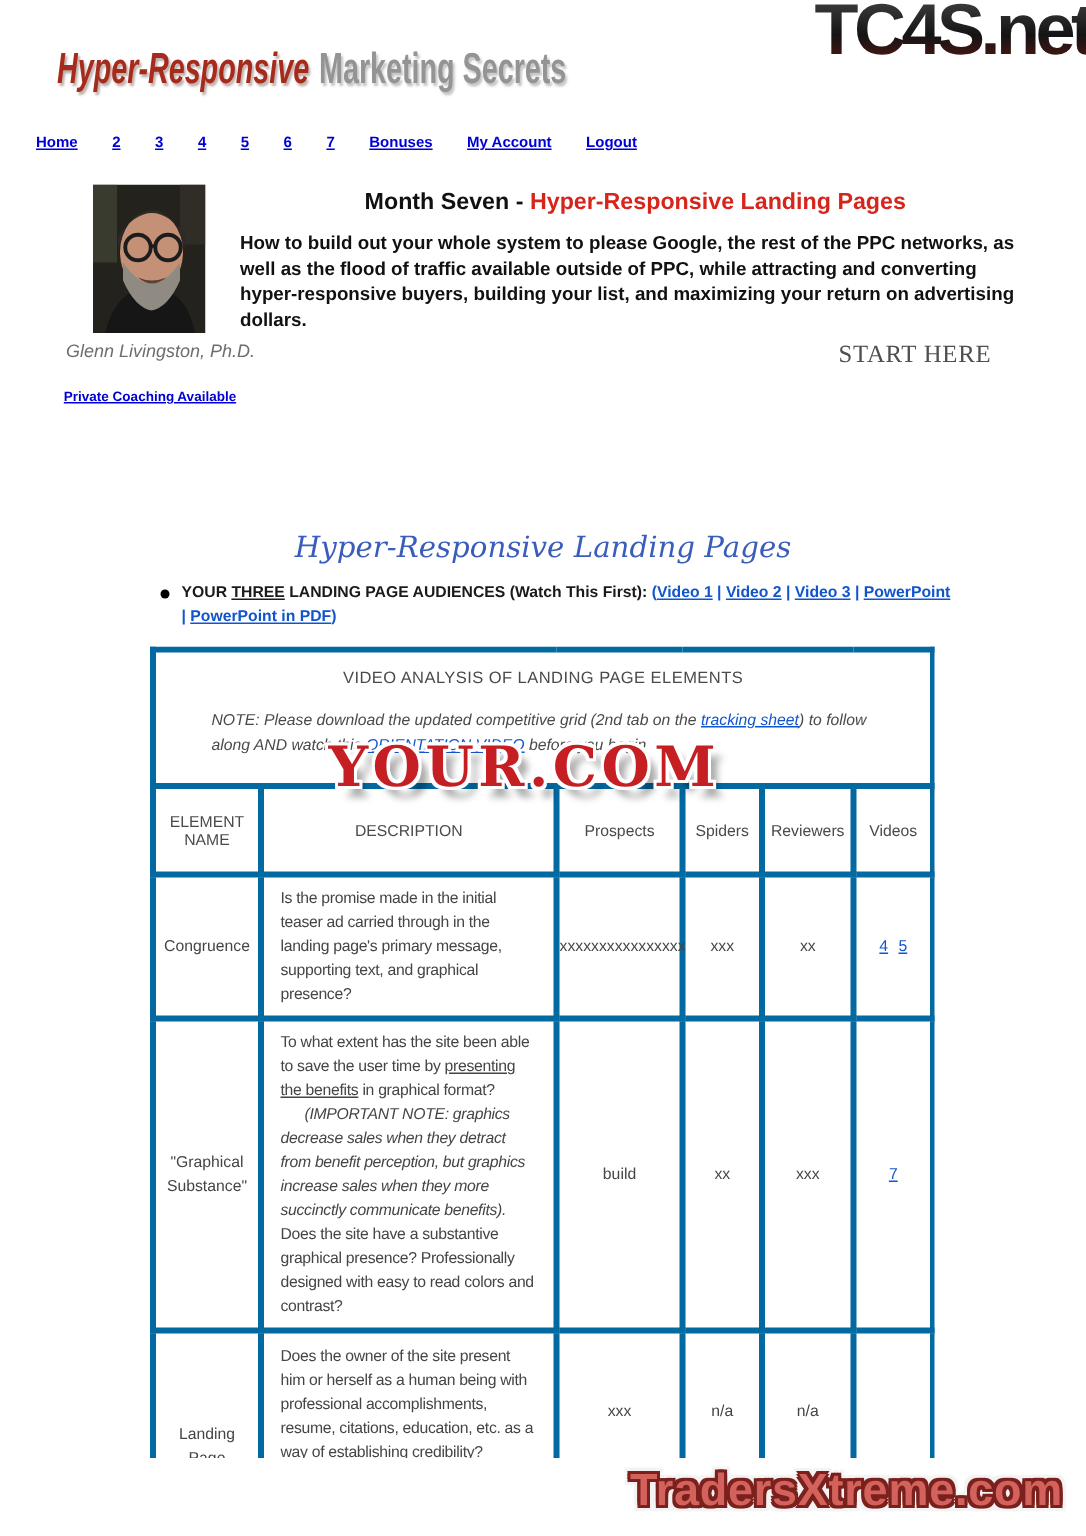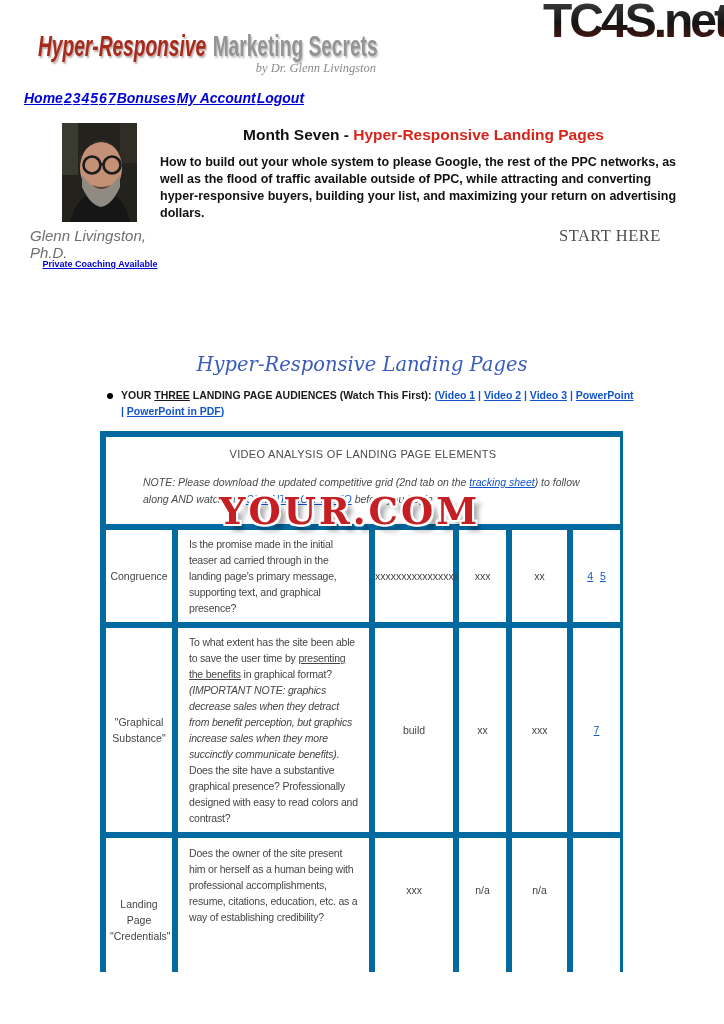--- a/index.html
+++ b/index.html
@@ -12,27 +12,27 @@
              transform:scaleX(0.66);transform-origin:left top;}
   .logo-red{color:#a72b1d;font-style:italic;text-shadow:2px 2px 2px rgba(60,20,10,0.35);}
   .logo-gray{color:#949494;margin-left:10px;text-shadow:2px 2px 2px rgba(80,80,80,0.35);}
   .logo-byline{position:absolute;left:0;top:31px;width:338px;text-align:right;
                font-family:"Liberation Serif",serif;font-style:italic;font-size:12.5px;color:#8a8a8a;}
   .site-logo{position:absolute;right:-3px;top:-7px;font-size:48px;font-weight:bold;letter-spacing:-3px;
              background:linear-gradient(180deg,#4a4a4a 0%,#141414 55%,#641811 100%);
              -webkit-background-clip:text;background-clip:text;color:transparent;white-space:nowrap;}
 
   
-  .nav{position:absolute;left:24px;top:90px;font-size:14px;font-weight:bold;display:flex;gap:1px;font-style:italic;}
+  .nav{position:absolute;left:24px;top:90px;font-size:10px;font-weight:bold;display:flex;gap:23px;}
   .nav a{color:#0000d6;text-decoration:underline;cursor:pointer;}
 
   
   .photo{position:absolute;left:62px;top:123px;width:75px;height:99px;}
-  .photo-caption{position:absolute;left:30px;top:227px;width:140px;text-align:left;
-                 font-style:italic;font-size:15px;color:#6e6e6e;}
+  .photo-caption{position:absolute;left:30px;top:227px;width:140px;text-align:right;
+                 font-style:italic;font-size:12px;color:#6e6e6e;}
   .coach-link{position:absolute;left:30px;top:242px;width:140px;text-align:center;
               font-size:9px;font-weight:bold;margin-top:17px;}
   .coach-link a{color:#0000d6;text-decoration:underline;cursor:pointer;}
 
   
   .intro{position:absolute;left:160px;top:126px;width:527px;}
   .intro-title{text-align:center;font-size:15.5px;font-weight:bold;color:#111;}
   .intro-title .red{color:#d7251c;}
   .intro-para{margin-top:10px;font-size:12.5px;font-weight:bold;color:#111;line-height:1.36;}
   .start-here{position:absolute;left:559px;top:226px;font-family:"Liberation Serif",serif;
@@ -40,28 +40,28 @@
 
   
   .section-heading{position:absolute;left:0;top:353px;width:724px;text-align:center;
                    font-family:"DejaVu Serif",serif;font-style:italic;font-size:19.5px;color:#3a5cba;}
   .bullet{position:absolute;left:107px;top:388px;width:527px;display:flex;}
   .bullet-dot{width:6px;height:6px;border-radius:50%;background:#000;margin:5px 8px 0 0;flex:none;}
   .bullet-text{font-size:10.5px;font-weight:bold;color:#1a1a1a;line-height:15.5px;}
 
   
   .seg-u{text-decoration:underline;}
-  .seg-i{font-style:italic;}
+  .seg-i{font-style:italic;margin-left:16px;}
   .seg-blue{color:#1155cc;}
   a.seg-link{color:#1155cc;text-decoration:underline;cursor:pointer;}
 
   
   .table-clip{position:absolute;left:100px;top:431px;width:523px;height:541px;overflow:hidden;}
   table{border-collapse:collapse;width:521px;table-layout:fixed;}
-  td{border:6px solid #0369a1;color:#454545;padding:0;vertical-align:middle;}
+  td{border:4px solid #0369a1;color:#454545;padding:0;vertical-align:middle;}
   .t-title-cell{height:87px;vertical-align:top;}
   .t-title{margin-top:11px;text-align:center;font-size:11px;letter-spacing:0.3px;color:#4a4a4a;}
   .t-note{margin:14px 38px 0 37px;font-style:italic;font-size:10.5px;color:#4a4a4a;
           line-height:1.65;text-align:left;}
   .t-colhead{height:55px;font-size:10.5px;color:#4a4a4a;text-align:center;font-weight:normal;}
   .cell-element{text-align:center;font-size:10.5px;line-height:16px;padding:0 4px;}
   .cell-desc{font-size:10.5px;line-height:16px;padding:6px 10px 6px 11px;text-align:left;
              letter-spacing:-0.2px;}
   .cell-val{text-align:center;font-size:10.5px;}
   .cell-videos{text-align:center;font-size:10.5px;}
@@ -83,21 +83,20 @@
 </style>
 </head>
 <body>
 
 <div class="page">
 
   <div class="logo-block">
     <div class="logo-line">
       <span class="logo-red">Hyper-Responsive</span><span class="logo-gray">Marketing Secrets</span>
     </div>
-    <div class="logo-byline">by Dr. Glenn Livingston</div>
   </div>
   <div class="site-logo">TC4S.net</div>
 
   <div class="nav">
     <a>Home</a>
     <a>2</a>
     <a>3</a>
     <a>4</a>
     <a>5</a>
     <a>6</a>
@@ -151,20 +150,28 @@
           <col style="width:61px">
           <col style="width:53px">
       </colgroup>
       <tbody>
           <tr>
         <td colspan="6" class="t-title-cell">
           <div class="t-title">VIDEO ANALYSIS OF LANDING PAGE ELEMENTS</div>
           <div class="t-note"><span>NOTE: Please download the updated competitive grid (2nd tab on the </span><a class="seg-link">tracking sheet</a><span>) to follow along AND watch this </span><a class="seg-link">ORIENTATION VIDEO</a><span> before you begin</span></div>
         </td>
       </tr>
+      <tr>
+        <td class="t-colhead">ELEMENT NAME</td>
+        <td class="t-colhead">DESCRIPTION</td>
+        <td class="t-colhead">Prospects</td>
+        <td class="t-colhead">Spiders</td>
+        <td class="t-colhead">Reviewers</td>
+        <td class="t-colhead">Videos</td>
+      </tr>
       <tr style="height:86px">
         <td class="cell-element">Congruence</td>
         <td class="cell-desc"><span>Is the promise made in the initial teaser ad carried through in the landing page's primary message, supporting text, and graphical presence?</span></td>
         <td class="cell-val">xxxxxxxxxxxxxxxx</td>
         <td class="cell-val">xxx</td>
         <td class="cell-val">xx</td>
         <td class="cell-videos"><a class="seg-link">4</a><span>  </span><a class="seg-link">5</a></td>
       </tr>
       <tr style="height:166px">
         <td class="cell-element">"Graphical Substance"</td>
@@ -180,14 +187,15 @@
         <td class="cell-val" style="vertical-align:top;padding-top:46px">xxx</td>
         <td class="cell-val" style="vertical-align:top;padding-top:46px">n/a</td>
         <td class="cell-val" style="vertical-align:top;padding-top:46px">n/a</td>
         <td class="cell-videos" style="vertical-align:top;padding-top:46px"></td>
       </tr>
     </tbody>
       </table>
   </div>
 
   <div class="wm-top">YOUR.COM</div>
+  <div class="wm-bottom">TradersXtreme.com</div>
 
 </div>
 
 </body></html>

